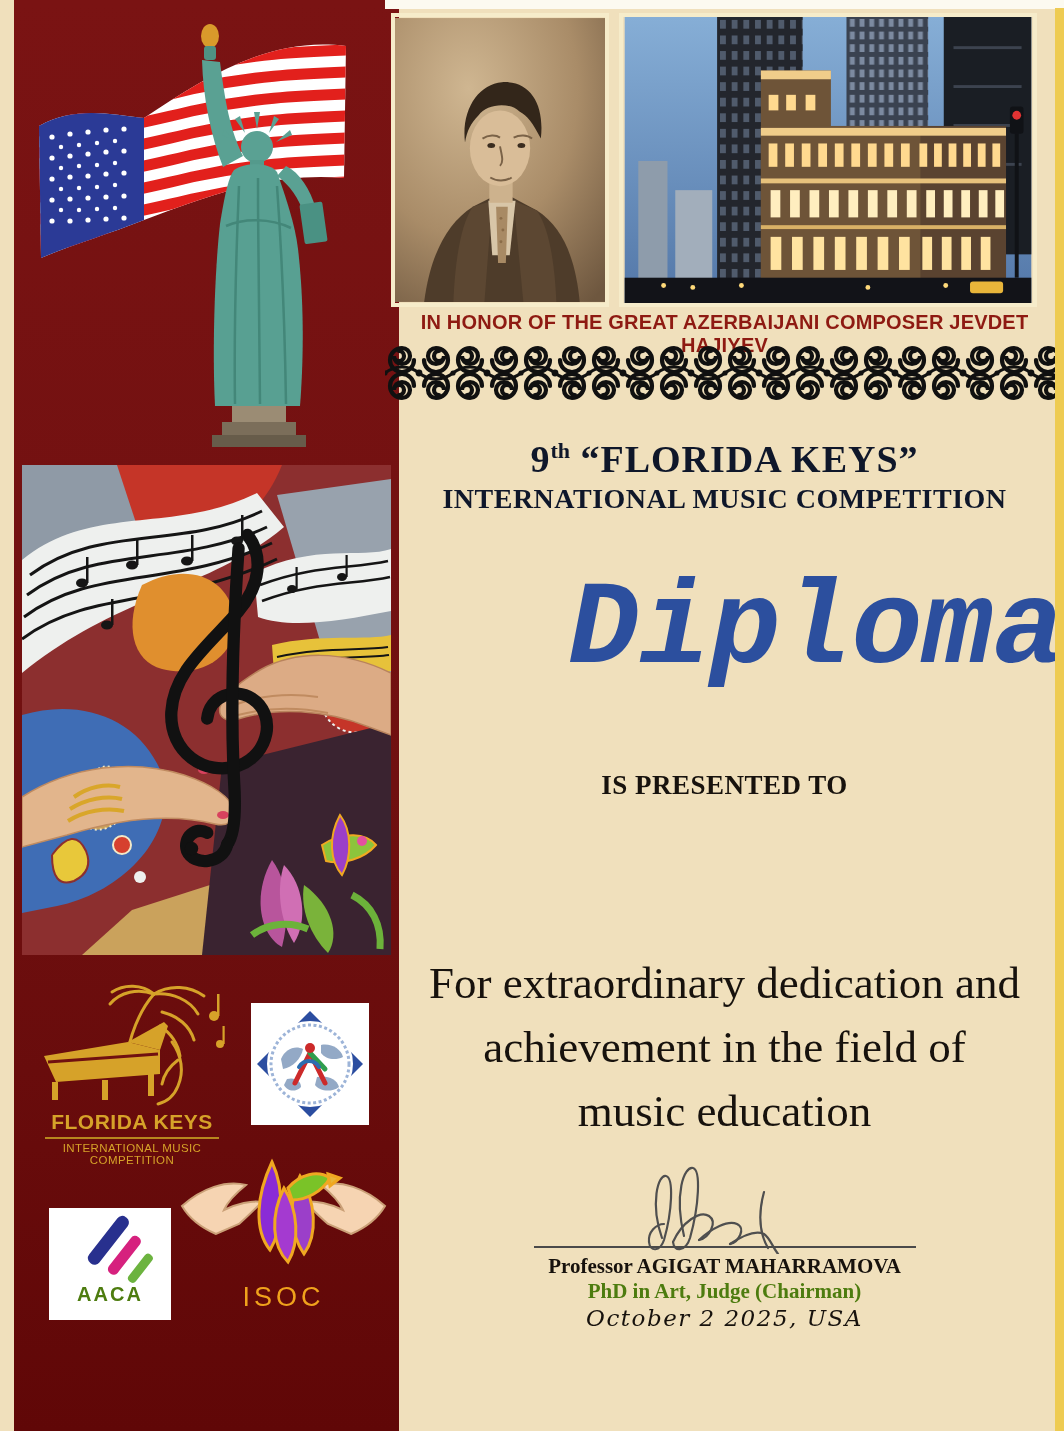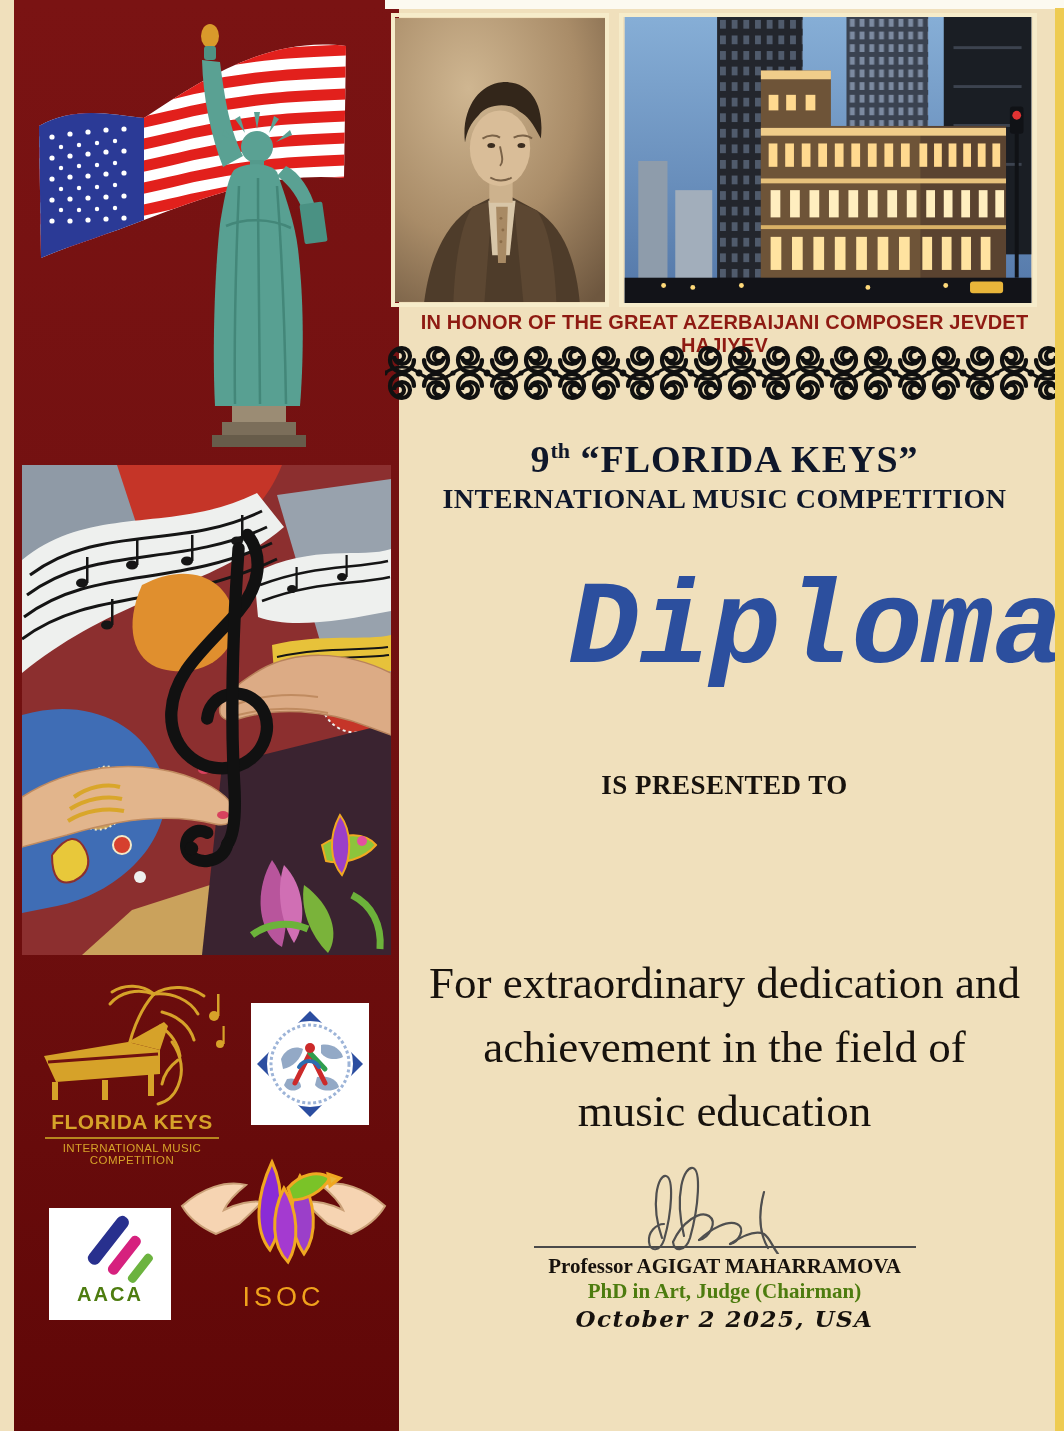--- a/index.html
+++ b/index.html
@@ -52,21 +52,21 @@
             text-align:center;font-size:45px;line-height:1.42;color:#17120d;}
   .sig-svg{position:absolute;top:1162px;left:50%;transform:translateX(-50%);}
   .sig-line{position:absolute;top:1246px;left:50%;transform:translateX(-50%);
             width:382px;border-top:2px solid #4a4a4a;}
   .signer-name{position:absolute;top:1254px;left:0;width:100%;text-align:center;
                font-weight:bold;font-size:21px;color:#17120d;}
   .signer-title{position:absolute;top:1279px;left:0;width:100%;text-align:center;
                 font-weight:bold;font-size:21px;color:#4d7c0f;}
   .date-line{position:absolute;top:1305px;left:0;width:100%;text-align:center;
              font-family:"DejaVu Serif",serif;font-style:italic;font-size:23px;
-             letter-spacing:1.5px;color:#17120d;font-weight:bold;}
+             letter-spacing:1.5px;color:#17120d;}
   .gold-strip{position:absolute;right:0;top:8px;bottom:0;width:9px;background:#eecb52;z-index:6;}
 </style>
 </head>
 <body>
 
 <div class="page">
 
   <div class="sidebar">
 
     <svg class="liberty" viewBox="0 0 385 452">

